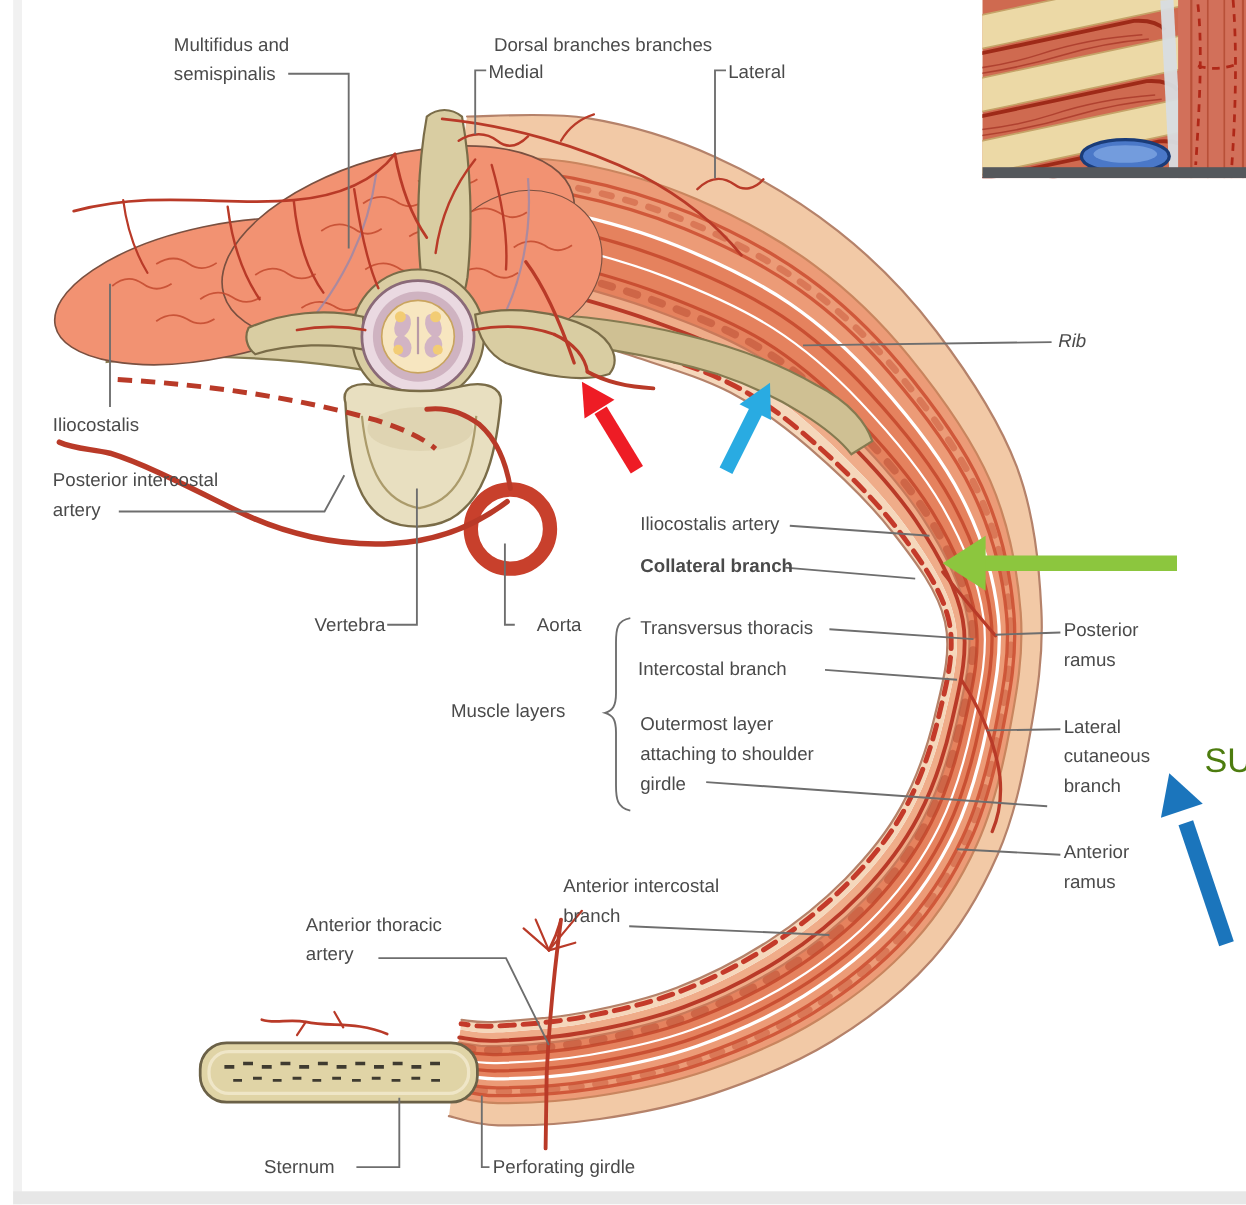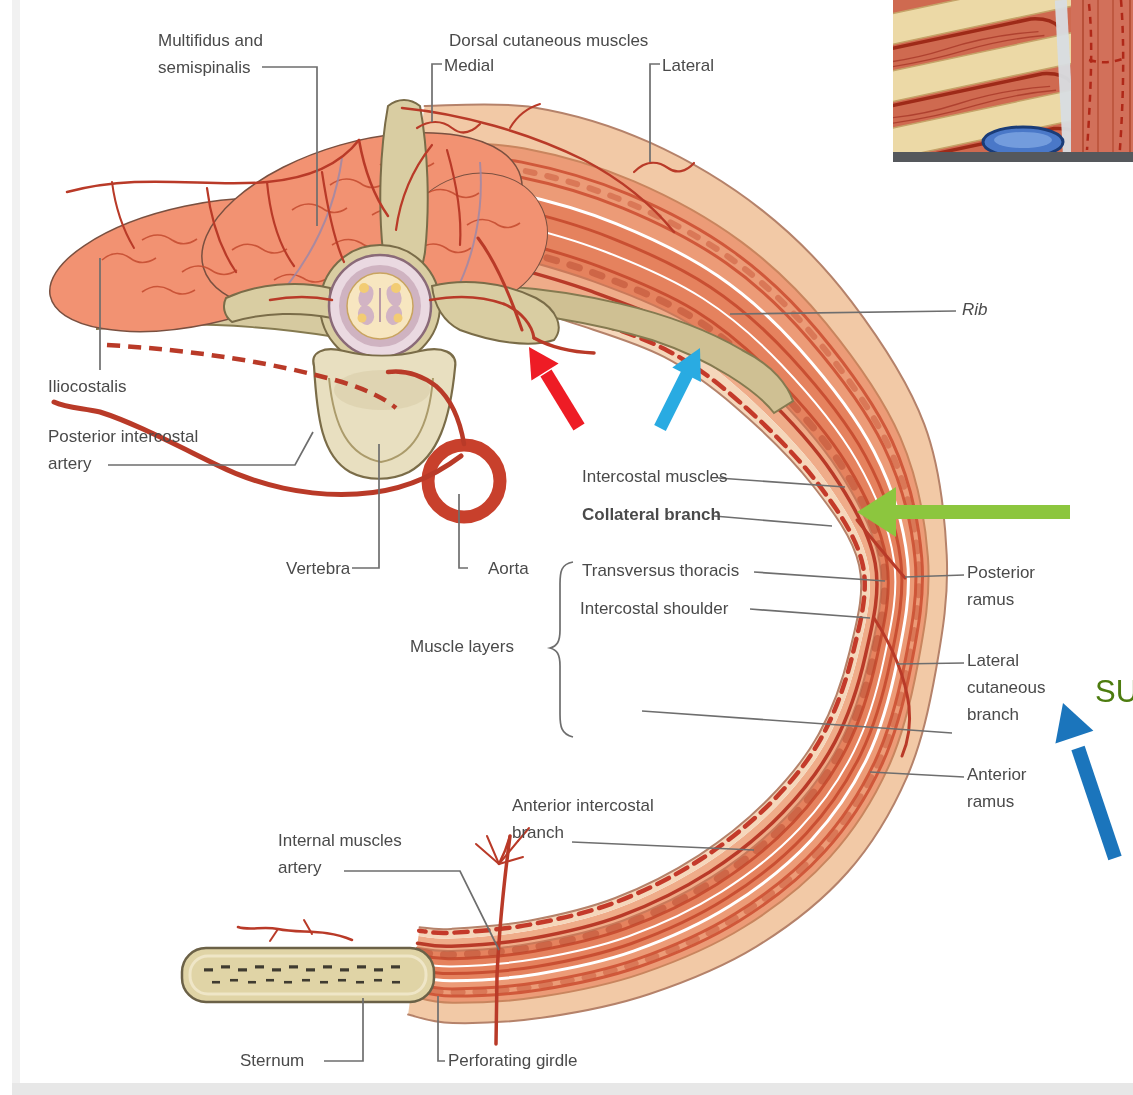--- a/index.html
+++ b/index.html
@@ -205,45 +205,48 @@
       <polygon points="845,512 884,487 884,537" fill="#8cc63e"></polygon>
     </g>
     <g>
       <line x1="1103" y1="858" x2="1066" y2="748" stroke-width="14" stroke="#1b75bc"></line>
       <polygon points="1051,703 1081.4,730.7 1043.4,743.5" fill="#1b75bc"></polygon>
     </g>
   </svg>
 
   <div class="lbl" style="left:146px;top:28px;">Multifidus and
 semispinalis</div>
-  <div class="lbl" style="left:437px;top:28px;">Dorsal cutaneous muscles</div>
+  <div class="lbl" style="left:437px;top:28px;">Dorsal branches branches</div>
   <div class="lbl" style="left:432px;top:53px;">Medial</div>
   <div class="lbl" style="left:650px;top:53px;">Lateral</div>
   <div class="lbl" style="left:950px;top:297px;font-style:italic;">Rib</div>
   <div class="lbl" style="left:36px;top:374px;">Iliocostalis</div>
   <div class="lbl" style="left:36px;top:424px;">Posterior intercostal
 artery</div>
   <div class="lbl" style="left:274px;top:556px;">Vertebra</div>
   <div class="lbl" style="left:460px;top:556px;margin-left:16px;">Aorta</div>
-  <div class="lbl" style="left:570px;top:464px;">Intercostal muscles</div>
+  <div class="lbl" style="left:570px;top:464px;">Iliocostalis artery</div>
   <div class="lbl" style="left:570px;top:502px;font-weight:bold;">Collateral branch</div>
   <div class="lbl" style="left:398px;top:634px;">Muscle layers</div>
   <div class="lbl" style="left:570px;top:558px;">Transversus thoracis</div>
-  <div class="lbl" style="left:568px;top:596px;">Intercostal shoulder</div>
+  <div class="lbl" style="left:568px;top:596px;">Intercostal branch</div>
+  <div class="lbl" style="left:570px;top:646px;">Outermost layer
+attaching to shoulder
+girdle</div>
   <div class="lbl" style="left:955px;top:560px;">Posterior
 ramus</div>
   <div class="lbl" style="left:955px;top:648px;">Lateral
 cutaneous
 branch</div>
   <div class="lbl bold-partial" style="left:1083px;top:676px;">SU</div>
   <div class="lbl" style="left:955px;top:762px;">Anterior
 ramus</div>
   <div class="lbl" style="left:500px;top:793px;">Anterior intercostal
 branch</div>
-  <div class="lbl" style="left:266px;top:828px;">Internal muscles
+  <div class="lbl" style="left:266px;top:828px;">Anterior thoracic
 artery</div>
   <div class="lbl" style="left:228px;top:1048px;">Sternum</div>
   <div class="lbl" style="left:436px;top:1048px;">Perforating girdle</div>
 
   <div id="inset">
     <svg width="252" height="162" viewBox="0 0 252 162">
       <rect x="0" y="0" width="252" height="162" fill="#cf6a50"></rect>
       <g transform="rotate(-12 120 80)">
         <g stroke="#a83828" stroke-width="1.4" fill="none" opacity="0.8">
           <path d="M-20,34 q40,6 80,2 q45,-5 95,2"></path>

